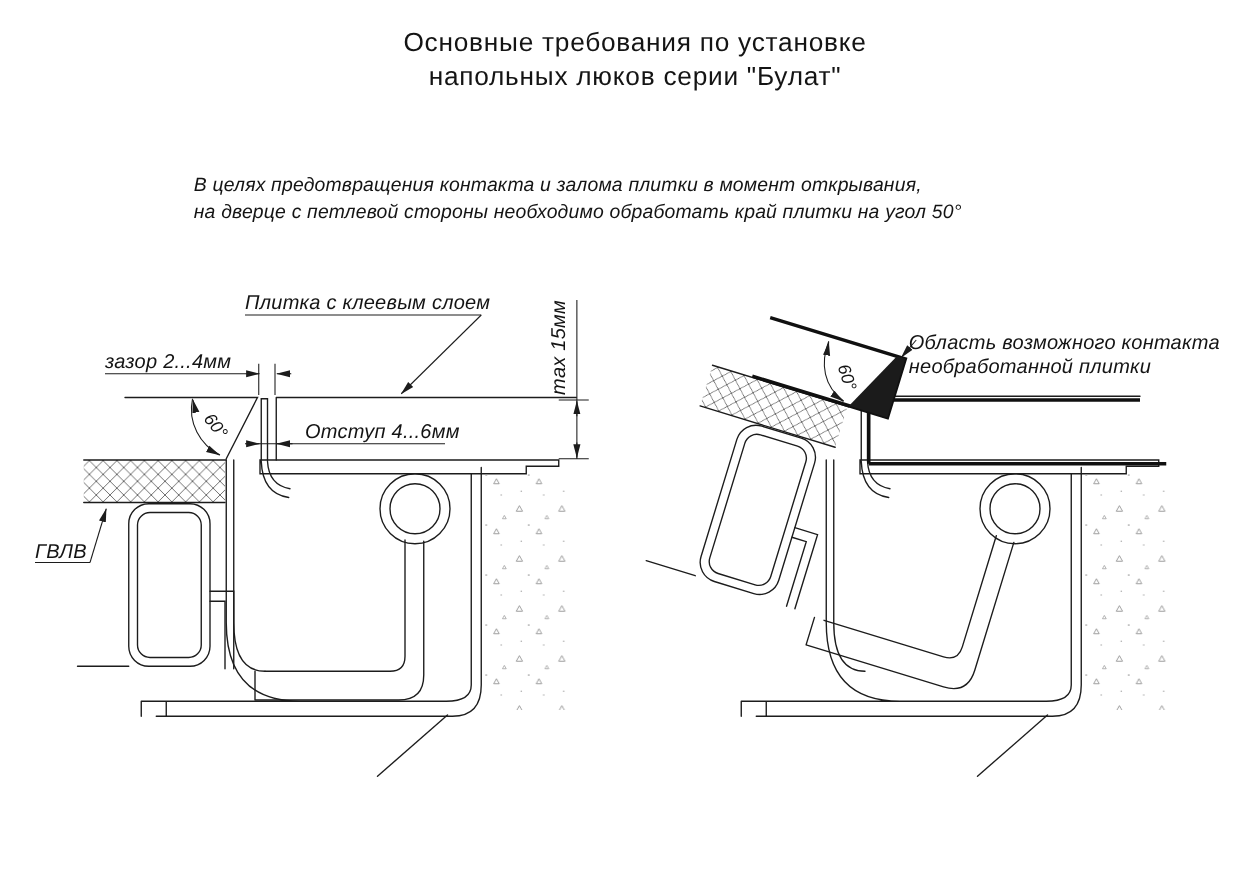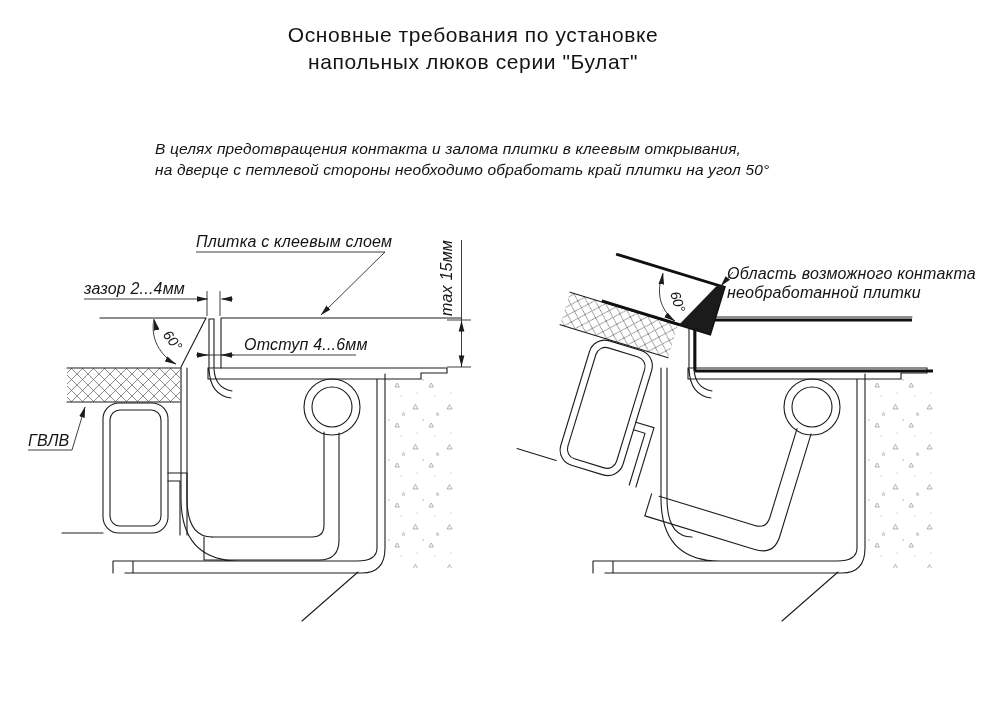--- a/index.html
+++ b/index.html
@@ -2,21 +2,21 @@
 <html><head>
 <meta charset="utf-8">
 <style>
   html,body{margin:0;padding:0;}
   body{
     width:1000px;height:707px;background:#ffffff;position:relative;
     font-family:"Liberation Sans",sans-serif;overflow:hidden;
   }
   .title{
     position:absolute;top:21px;left:0;width:946px;text-align:center;
-    font-size:21px;line-height:27px;letter-spacing:.6px;color:#141414;
+    font-size:21px;line-height:27px;letter-spacing:.6px;color:#141414;padding-left:35px;
   }
   .note{
     position:absolute;top:139px;left:155px;
     font-style:italic;font-size:15.5px;line-height:20.5px;
     letter-spacing:.15px;color:#141414;white-space:nowrap;
   }
   svg{position:absolute;left:0;top:0;}
   .s{stroke:#1c1c1c;stroke-width:1.1;fill:none;stroke-linecap:round;}
   .d{stroke:#1c1c1c;stroke-width:.85;fill:none;}
   .t{stroke:#101010;stroke-width:2.8;fill:none;stroke-linejoin:miter;}
@@ -27,21 +27,21 @@
 </style>
 </head>
 <body>
 
 <div class="title">
   <div>Основные требования по установке</div>
   <div>напольных люков серии "Булат"</div>
 </div>
 
 <div class="note">
-  <div>В целях предотвращения контакта и залома плитки в клеевым открывания,</div>
+  <div>В целях предотвращения контакта и залома плитки в момент открывания,</div>
   <div>на дверце с петлевой стороны необходимо обработать край плитки на угол 50°</div>
 </div>
 
 <svg width="1000" height="707" viewBox="0 0 1000 707">
   <defs>
     <marker id="arr" viewBox="0 0 12 8" refX="11.5" refY="4" markerWidth="13" markerHeight="9" orient="auto-start-reverse">
       <path d="M0 0.9 L12 4 L0 7.1 Z" fill="#1c1c1c"></path>
     </marker>
     <pattern id="xh" width="11" height="11" patternUnits="userSpaceOnUse">
       <path d="M0 0 L11 11 M11 0 L0 11" stroke="#4f4f4f" stroke-width="0.65"></path>

